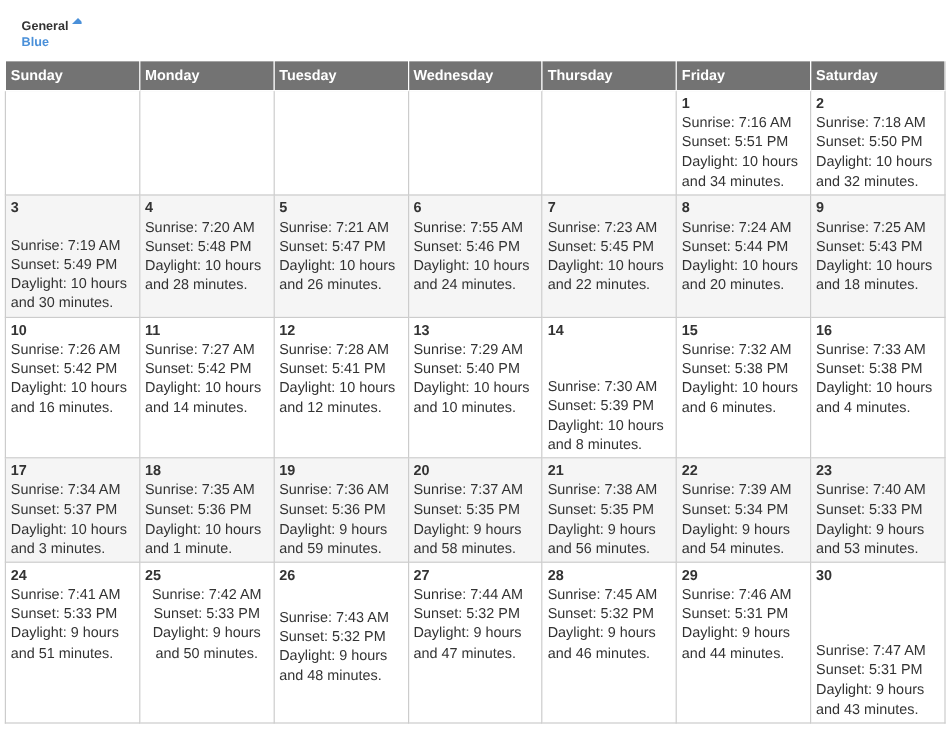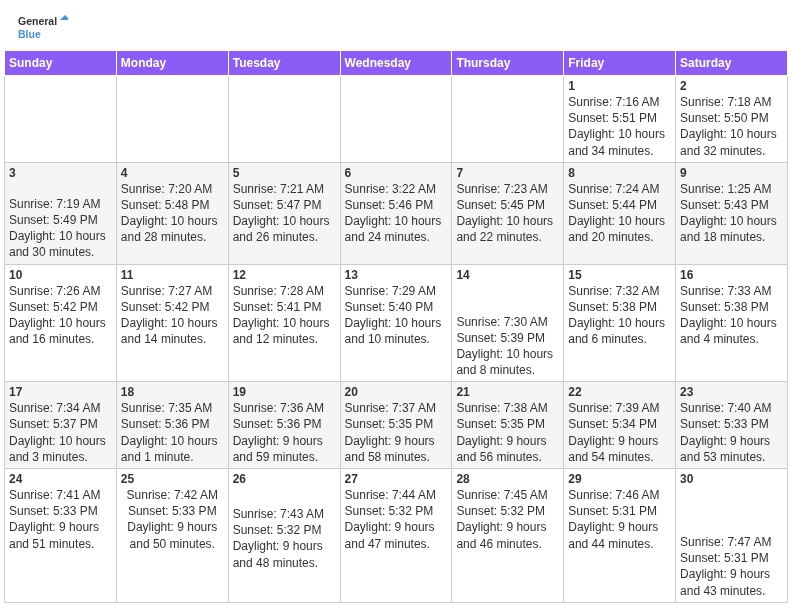--- a/index.html
+++ b/index.html
@@ -9,21 +9,21 @@
     
     .logo { display: flex; align-items: center; gap: 4px; text-decoration: underline; }
     
     .title-block { text-align: right; }
     .month-title { font-size: 32px; font-weight: 300; color: #333; }
     .location { font-size: 14px; color: #555; }
     
     table { width: 100%; border-collapse: collapse; table-layout: fixed; }
     
     thead th {
-      background: #8b5cf6;
+      background: #737373;
       color: #fff;
       font-size: 12px;
       font-weight: bold;
       padding: 5px 4px;
       text-align: left;
       border: 1px solid #fff;
     }
     
     tbody td {
       border: 1px solid #ccc;
@@ -113,42 +113,42 @@
           </td>
           <td>
             <span class="day-num">5</span>
             <div class="day-info" style="white-space: pre-line;">Sunrise: 7:21 AM
 Sunset: 5:47 PM
 Daylight: 10 hours
 and 26 minutes.</div>
           </td>
           <td>
             <span class="day-num">6</span>
-            <div class="day-info" style="white-space: pre-line;">Sunrise: 3:22 AM
+            <div class="day-info" style="white-space: pre-line;">Sunrise: 7:55 AM
 Sunset: 5:46 PM
 Daylight: 10 hours
 and 24 minutes.</div>
           </td>
           <td>
             <span class="day-num">7</span>
             <div class="day-info" style="white-space: pre-line;">Sunrise: 7:23 AM
 Sunset: 5:45 PM
 Daylight: 10 hours
 and 22 minutes.</div>
           </td>
           <td>
             <span class="day-num">8</span>
             <div class="day-info" style="white-space: pre-line;">Sunrise: 7:24 AM
 Sunset: 5:44 PM
 Daylight: 10 hours
 and 20 minutes.</div>
           </td>
           <td>
             <span class="day-num">9</span>
-            <div class="day-info" style="white-space: pre-line;">Sunrise: 1:25 AM
+            <div class="day-info" style="white-space: pre-line;">Sunrise: 7:25 AM
 Sunset: 5:43 PM
 Daylight: 10 hours
 and 18 minutes.</div>
           </td>
         </tr>
         <tr>
           <td>
             <span class="day-num">10</span>
             <div class="day-info" style="white-space: pre-line;">Sunrise: 7:26 AM
 Sunset: 5:42 PM

